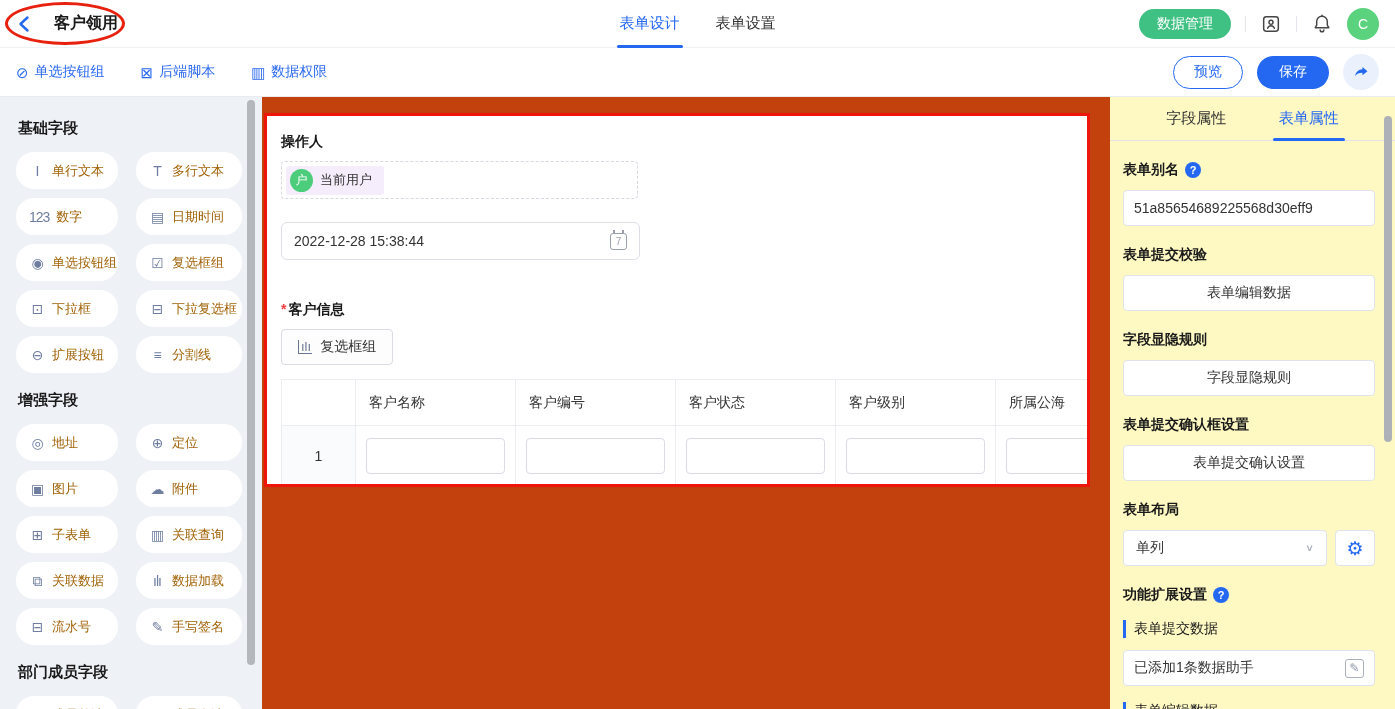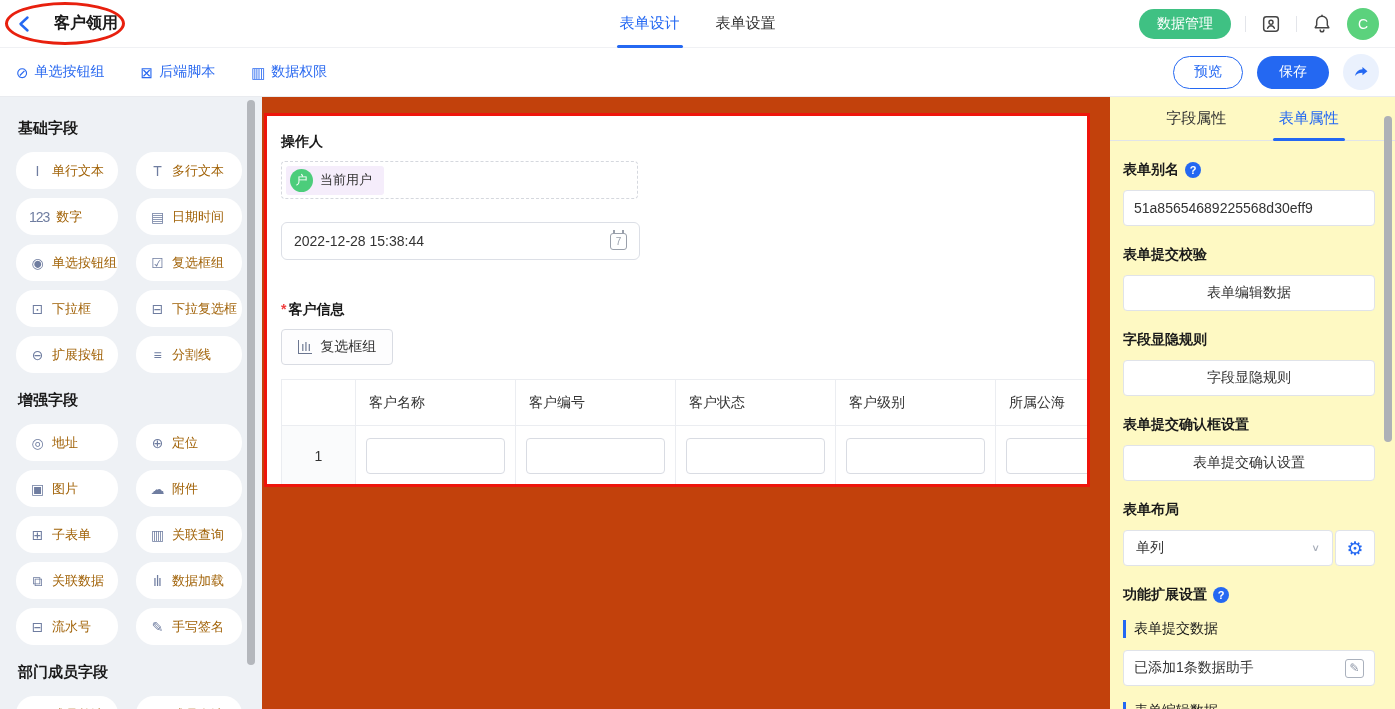--- a/index.html
+++ b/index.html
@@ -105,21 +105,21 @@
   .p-tab.active::after { content:""; position:absolute; left:-6px; right:-6px; bottom:0; height:3px;
     background:#2468f2; border-radius:2px; }
   .p-label { font-size:14px; font-weight:700; color:#1a1a1a; margin:20px 0 11px 0;
     display:flex; align-items:center; gap:6px; }
   .q-ic { width:16px; height:16px; border-radius:50%; background:#2468f2; color:#fff; font-size:11px;
     font-weight:700; display:inline-flex; align-items:center; justify-content:center; cursor:pointer; }
   .p-input { height:36px; background:#fff; border:1px solid #e0e3e9; border-radius:4px;
     display:flex; align-items:center; padding:0 10px; font-size:14px; color:#333; }
   .p-btn { height:36px; width:100%; background:#fff; border:1px solid #e0e3e9; border-radius:4px;
     font-size:14px; color:#333; cursor:pointer; }
-  .layout-row { display:flex; gap:2px; }
+  .layout-row { display:flex; gap:8px; }
   .p-select { flex:1; height:36px; background:#fff; border:1px solid #e0e3e9; border-radius:4px;
     display:flex; align-items:center; justify-content:space-between; padding:0 12px; font-size:14px;
     color:#333; cursor:pointer; }
   .chev { color:#a6acb8; font-size:12px; transform:scaleY(.8); }
   .gear-btn { width:40px; height:36px; background:#fff; border:1px solid #e0e3e9; border-radius:4px;
     display:flex; align-items:center; justify-content:center; cursor:pointer; }
   .gear-g { color:#2468f2; font-size:19px; line-height:1; }
   .sub-label { font-size:14px; font-weight:400; color:#1a1a1a; border-left:3px solid #2468f2;
     padding-left:8px; margin:16px 0 12px 0; }
   .edit-ic { width:19px; height:19px; border:1px solid #aab1bd; border-radius:3px; color:#8a93a4;

